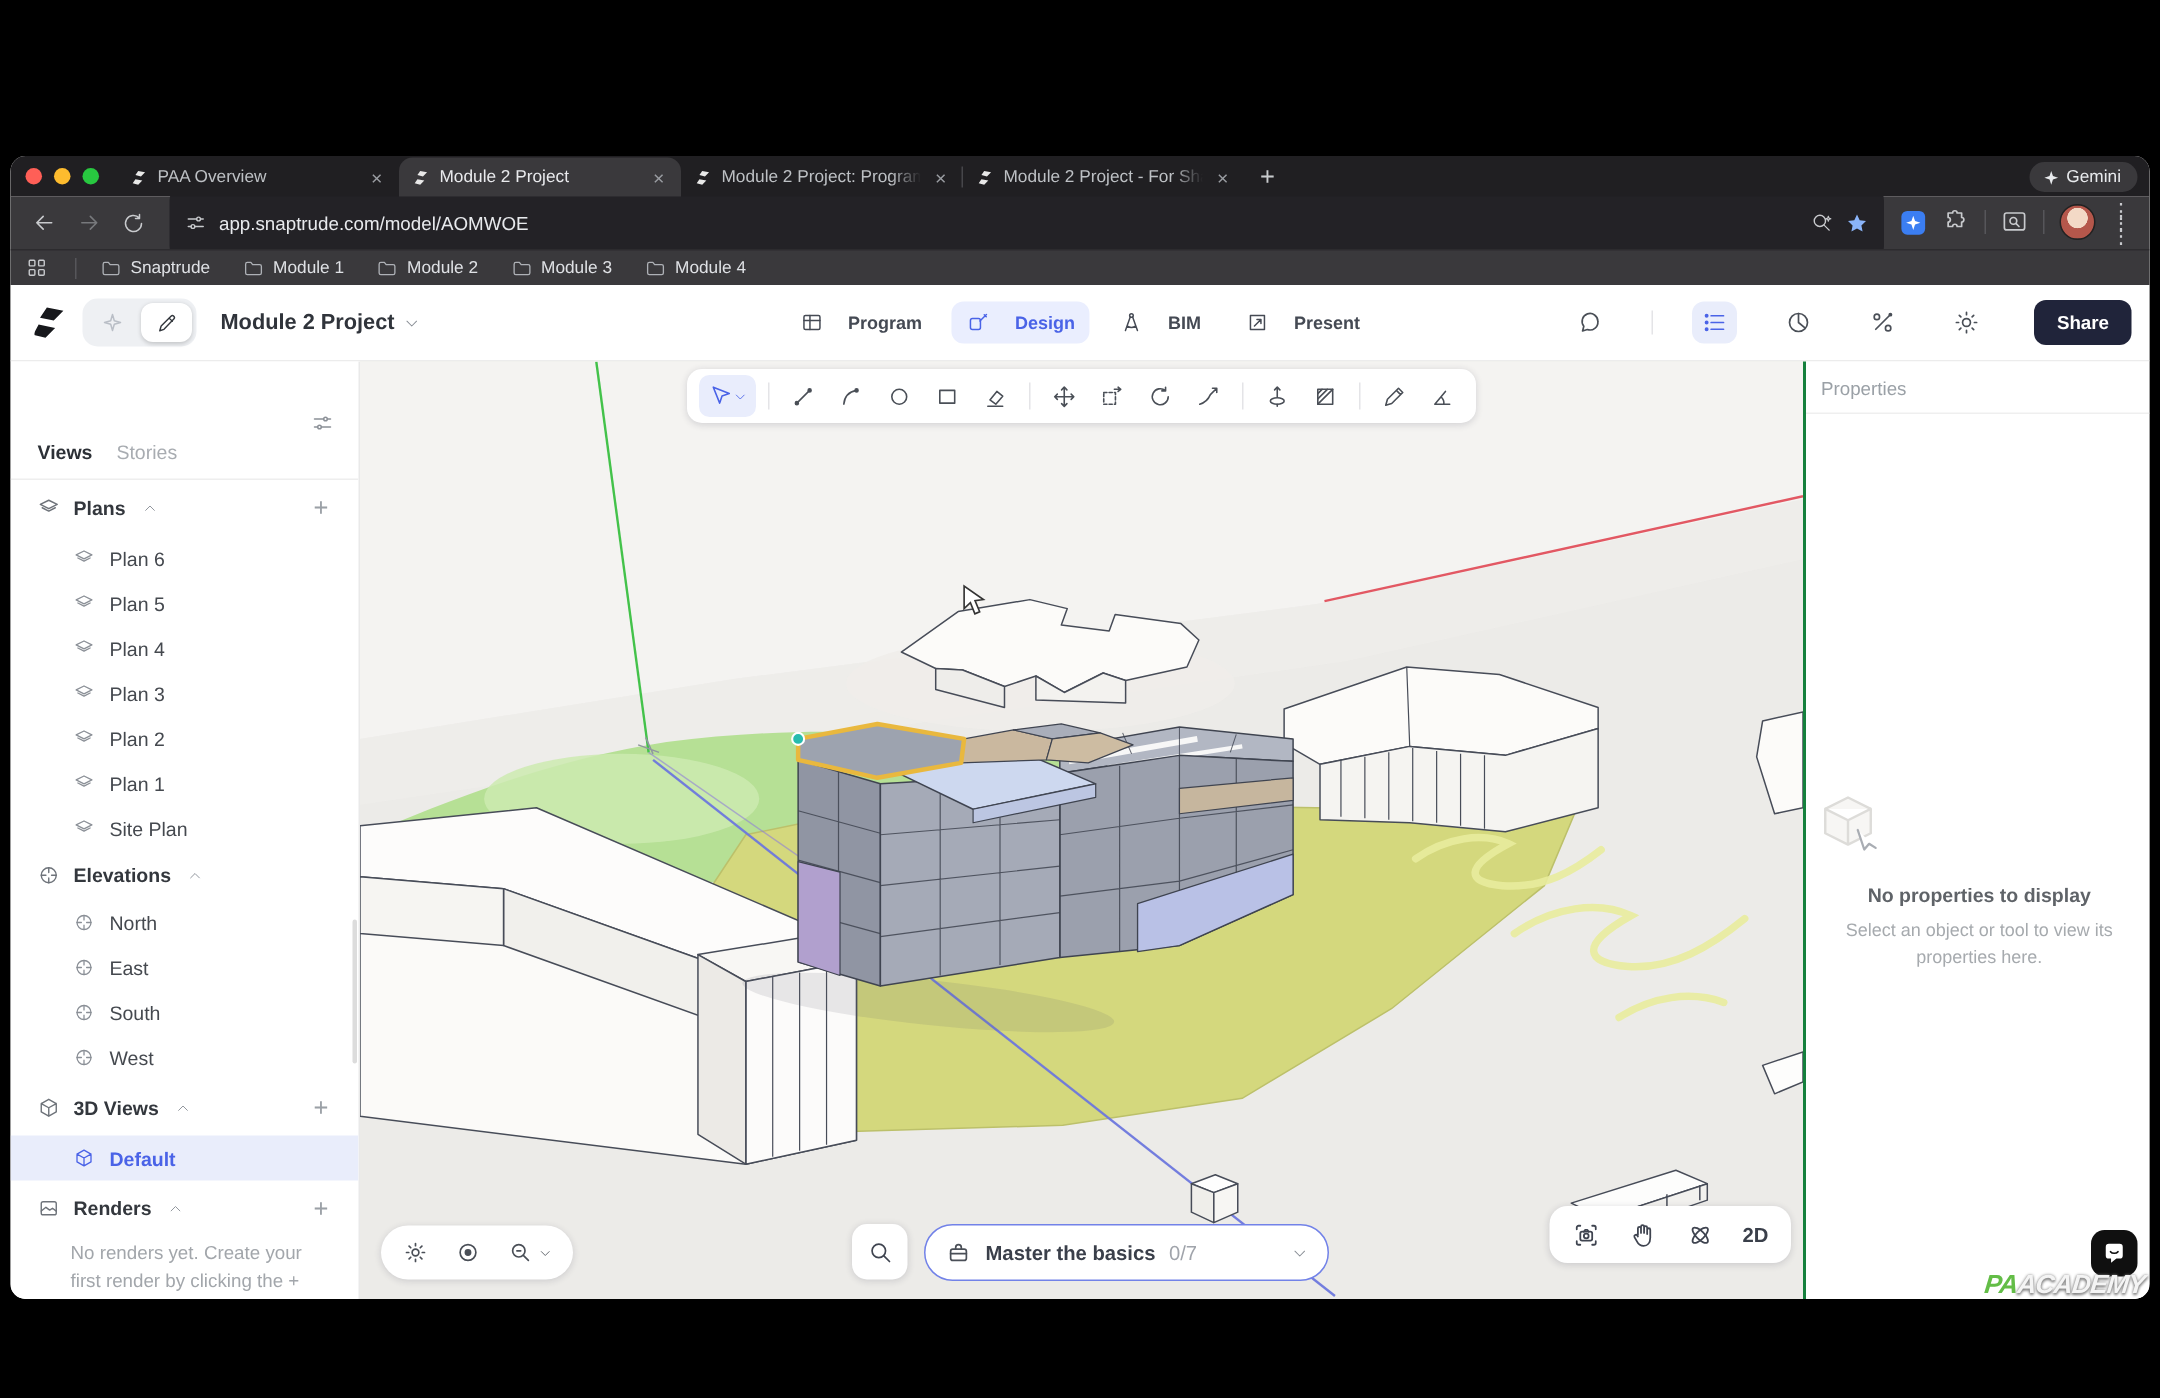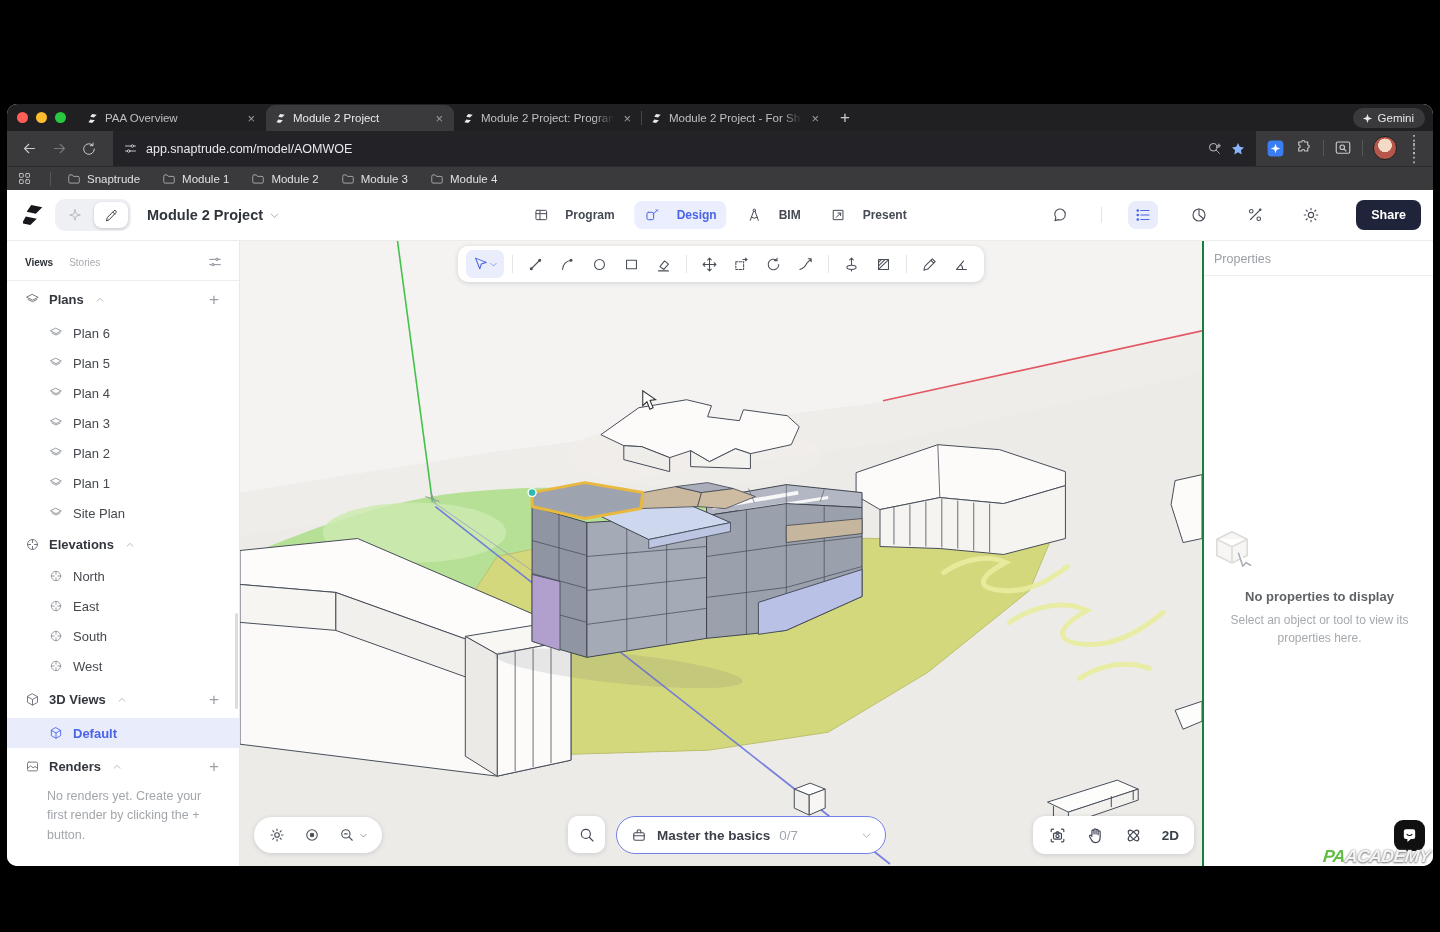--- a/index.html
+++ b/index.html
@@ -57,21 +57,21 @@
   .hicon{width:30px;height:28px;display:flex;align-items:center;justify-content:center;border-radius:8px;}
   .hicon.active{background:#e9edfb;}
   .sharebtn{background:#20243a;color:#fff;font-size:12.5px;font-weight:600;border:none;
             border-radius:8px;padding:8px 15px;margin-left:4px;}
 
   
   .content{flex:1;display:flex;min-height:0;}
   .sidebar{width:232px;flex:none;border-right:1px solid #e9e9e9;background:#fff;position:relative;
            overflow:hidden;font-size:13px;color:#3f4349;}
   .sb-tabs{display:flex;align-items:center;padding:13px 16px 10px 18px;border-bottom:1px solid #eeeeee;}
-  .sb-tab{font-size:10px;font-weight:700;color:#2c3036;margin-right:16px;}
+  .sb-tab{font-size:13px;font-weight:700;color:#2c3036;margin-right:16px;margin-top:40px;}
   .sb-tab.dim{color:#a8acb1;font-weight:500;}
   .sb-filter{margin-left:auto;}
   .sec-head{display:flex;align-items:center;gap:9px;padding:9px 14px 9px 18px;font-weight:700;color:#33373d;}
   .sec-head .chev{margin-left:2px}
   .addbtn{margin-left:auto;color:#9ba0a6;font-size:17px;font-weight:400;background:none;border:none;line-height:1;}
   ul.rows{list-style:none;margin:0;padding:0;}
   .row{display:flex;align-items:center;gap:10px;height:30px;padding-left:42px;color:#45494f;}
   .row.active{background:#e9edfb;color:#4a63e7;font-weight:600;}
   .row.active svg{stroke:#4a63e7;}
   .renders-empty{color:#a2a6ab;font-size:12.5px;line-height:1.55;padding:2px 24px 0 40px;}
@@ -95,21 +95,21 @@
         display:flex;align-items:center;}
   .viewpill{left:14px;bottom:13px;height:36px;padding:0 14px;gap:17px;}
   .searchbtn{position:absolute;left:328px;bottom:13px;width:37px;height:37px;background:#fff;border-radius:10px;
              box-shadow:0 1px 5px rgba(40,40,60,.16);display:flex;align-items:center;justify-content:center;}
   .tutorial{position:absolute;left:376px;bottom:12px;width:270px;height:38px;background:#fff;
             border:1.6px solid #7282e8;border-radius:20px;display:flex;align-items:center;
             padding:0 13px;gap:9px;box-sizing:border-box;}
   .tut-label{font-size:13.5px;color:#3a3f4a;font-weight:600;}
   .tut-progress{font-size:13.5px;color:#a0a4ab;}
   .tut-chev{margin-left:auto;}
-  .navpill{right:8px;bottom:12px;height:38px;padding:0 15px;gap:19px;border-radius:12px;}
+  .navpill{right:8px;bottom:24px;height:38px;padding:0 15px;gap:19px;border-radius:12px;}
   .btn2d{font-size:13.5px;font-weight:700;color:#3a3f4a;}
 
   .properties{width:229px;flex:none;background:#fff;border-left:2px solid #15803d;position:relative;}
   .prop-title{font-size:12.5px;color:#9aa0a6;padding:11px 14px 9px 10px;border-bottom:1px solid #efefef;}
   .prop-empty{position:absolute;top:282px;left:2px;right:0;text-align:center;}
   .prop-empty-title{font-size:13px;font-weight:700;color:#5f6368;margin-top:14px;}
   .prop-empty-cap{font-size:12px;color:#a6aaae;line-height:1.5;width:196px;margin:7px auto 0;}
 
   .intercom{position:absolute;right:8px;bottom:15px;width:31px;height:31px;background:#101010;
             border-radius:9px;display:flex;align-items:center;justify-content:center;z-index:30;}

